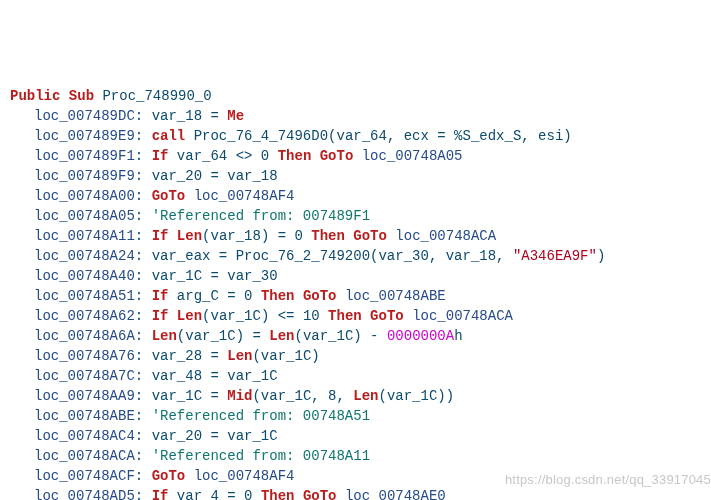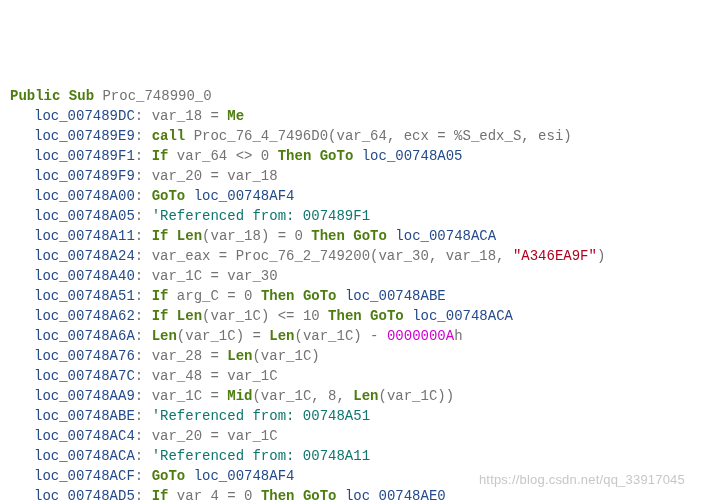--- a/index.html
+++ b/index.html
@@ -10,31 +10,31 @@
     line-height: 20px;
     background: #fff;
     color: #000;
     white-space: pre;
     position: relative;
     width: 711px;
     height: 500px;
     box-sizing: border-box;
     overflow: hidden;
   }
-  .kw { color: #4d7c0f; font-weight: bold; }
+  .kw { color: #b91c1c; font-weight: bold; }
   .loc { color: #254a8a; }
-  .txt { color: #737373; }
+  .txt { color: #0c4a6e; }
   .cm { color: #0f766e; }
   .str { color: #b00020; }
   .num { color: #d100d1; font-family: Liberation Mono, monospace; }
   .line { display: block; }
   .indent { padding-left: 24px; display: block; }
   .watermark {
     position: absolute;
-    right: 26px;
+    right: 0;
     bottom: 10px;
     color: #c9c7c4;
     font-family: Arial, sans-serif;
     font-size: 13px;
     letter-spacing: 0.2px;
     user-select: none;
   }
 </style>
 </head>
 <body>

